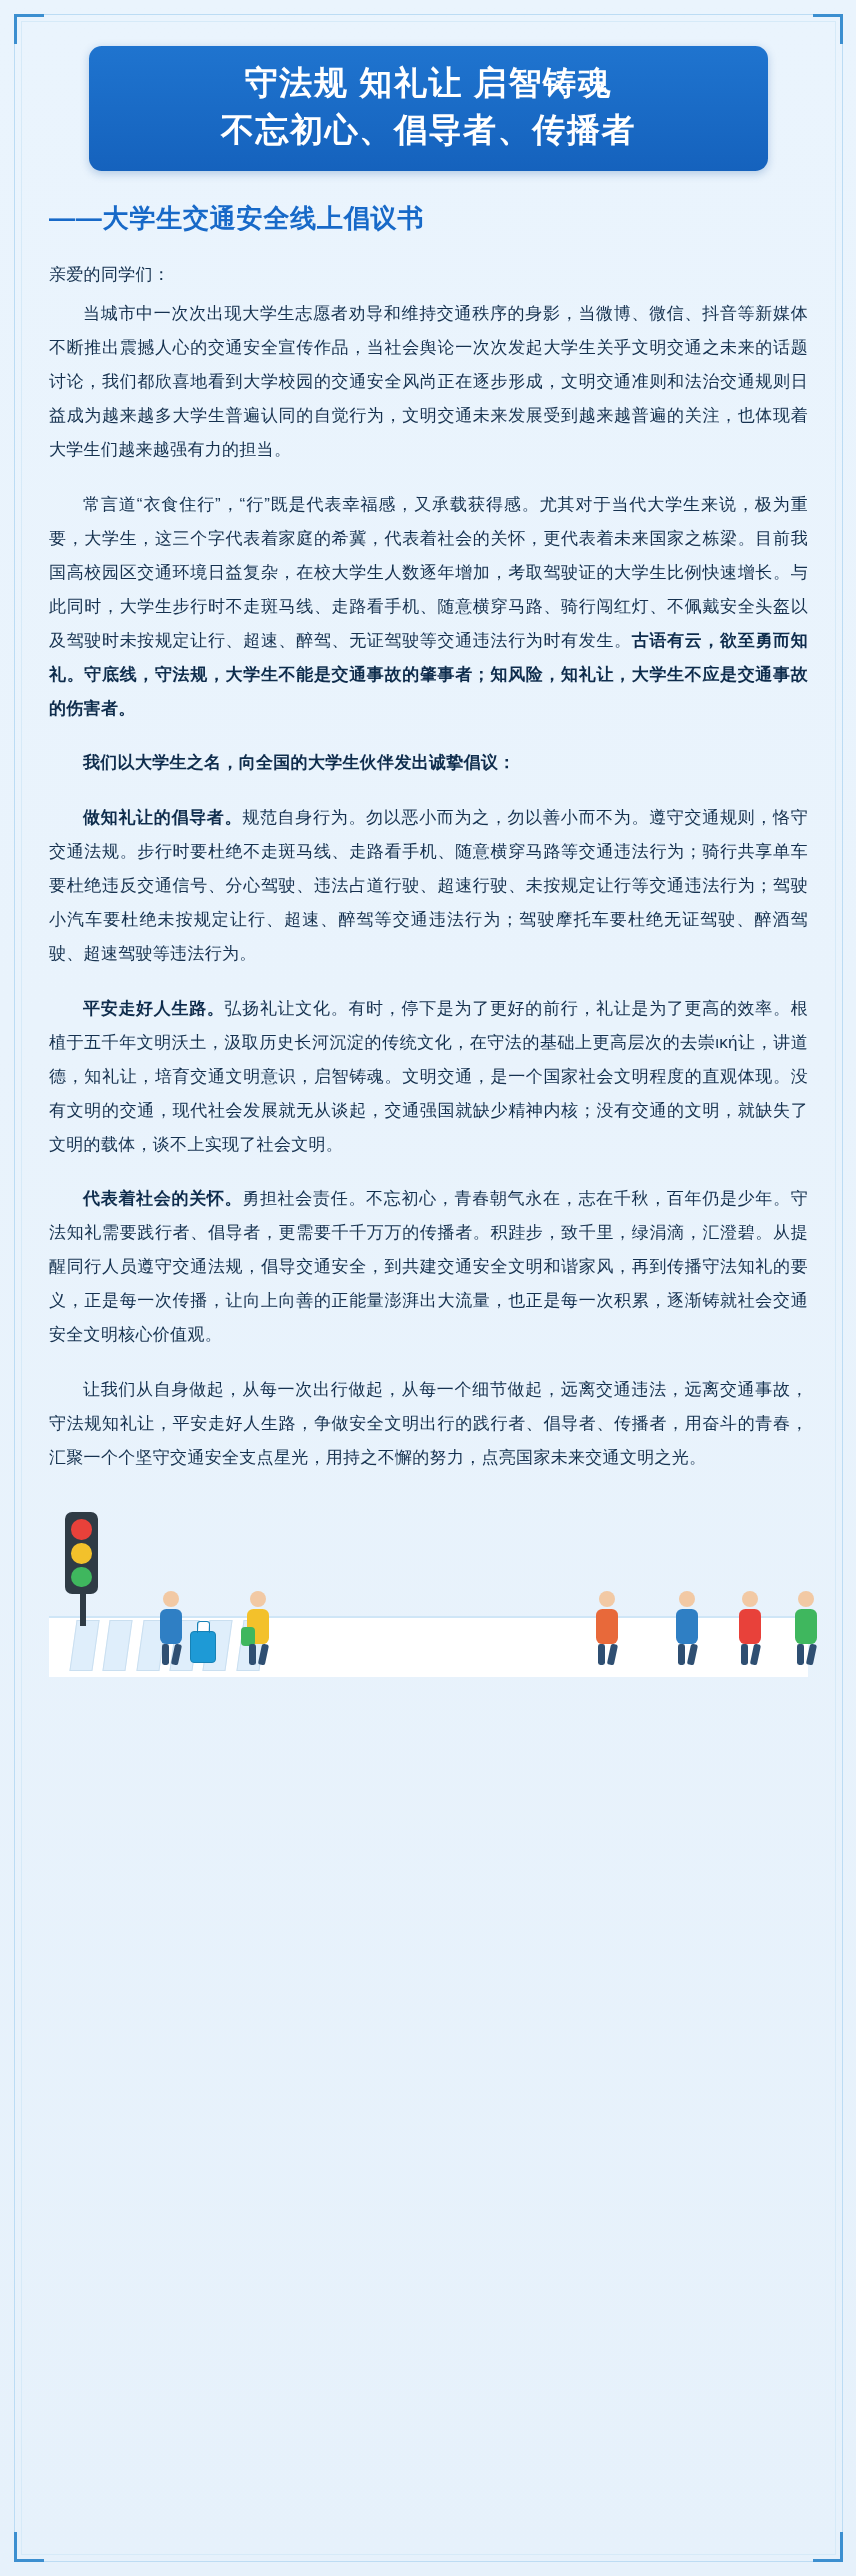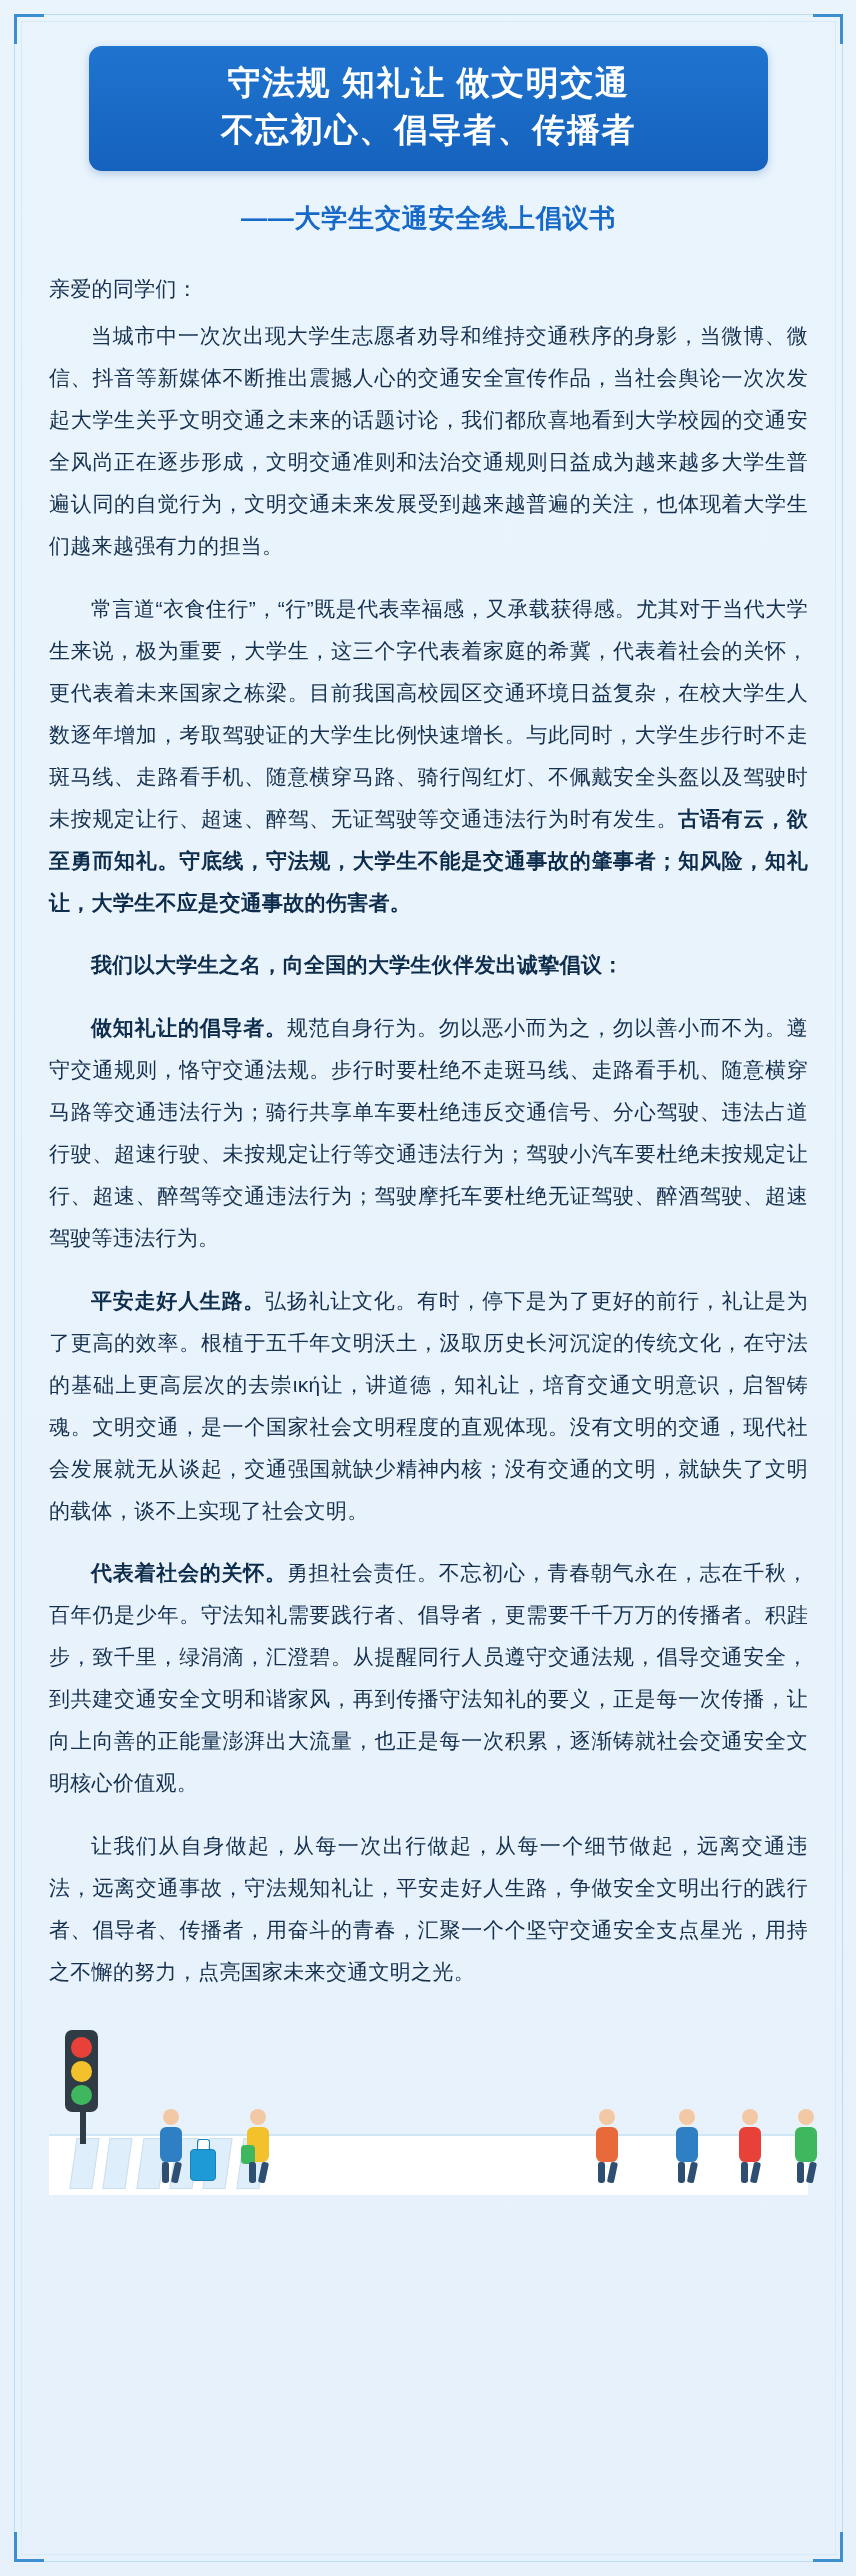--- a/index.html
+++ b/index.html
@@ -77,32 +77,32 @@
     font-weight: bold;
     text-align: center;
     letter-spacing: 1.6px;
     line-height: 1.42;
     white-space: nowrap;
   }
 
   
   .subtitle {
     margin-top: 30px;
-    text-align: center;
+    text-align: left;
     color: #1769c8;
     font-size: 26px;
     font-weight: bold;
     letter-spacing: 0.8px;
   }
 
   
   .body-text {
-    margin-top: 32px;
+    margin-top: 22px;
     color: #15314f;
-    font-size: 21px;
+    font-size: 17px;
     line-height: 2.0;
     text-align: justify;
     letter-spacing: 0.3px;
   }
   .salutation {
     margin: 0 0 4.8px 0;
   }
   .para {
     margin: 0 0 20.6px 0;
     text-indent: 2em;
@@ -217,21 +217,21 @@
   <div class="frame"></div>
   <div class="frame-inner"></div>
   <div class="corner tl"></div>
   <div class="corner tr"></div>
   <div class="corner bl"></div>
   <div class="corner br"></div>
 
   <div class="content">
 
     <div class="banner">
-      <div class="banner-line">守法规 知礼让 做文明交通</div>
+      <div class="banner-line">守法规 知礼让 启智铸魂</div>
       <div class="banner-line">不忘初心、倡导者、传播者</div>
     </div>
 
     <div class="subtitle">——大学生交通安全线上倡议书</div>
 
     <div class="body-text">
       <p class="salutation">亲爱的同学们：</p>
 
       <p class="para">当城市中一次次出现大学生志愿者劝导和维持交通秩序的身影，当微博、微信、抖音等新媒体不断推出震撼人心的交通安全宣传作品，当社会舆论一次次发起大学生关乎文明交通之未来的话题讨论，我们都欣喜地看到大学校园的交通安全风尚正在逐步形成，文明交通准则和法治交通规则日益成为越来越多大学生普遍认同的自觉行为，文明交通未来发展受到越来越普遍的关注，也体现着大学生们越来越强有力的担当。</p>
       <p class="para">常言道“衣食住行”，“行”既是代表幸福感，又承载获得感。尤其对于当代大学生来说，极为重要，大学生，这三个字代表着家庭的希冀，代表着社会的关怀，更代表着未来国家之栋梁。目前我国高校园区交通环境日益复杂，在校大学生人数逐年增加，考取驾驶证的大学生比例快速增长。与此同时，大学生步行时不走斑马线、走路看手机、随意横穿马路、骑行闯红灯、不佩戴安全头盔以及驾驶时未按规定让行、超速、醉驾、无证驾驶等交通违法行为时有发生。<strong>古语有云，欲至勇而知礼。守底线，守法规，大学生不能是交通事故的肇事者；知风险，知礼让，大学生不应是交通事故的伤害者。</strong></p>

